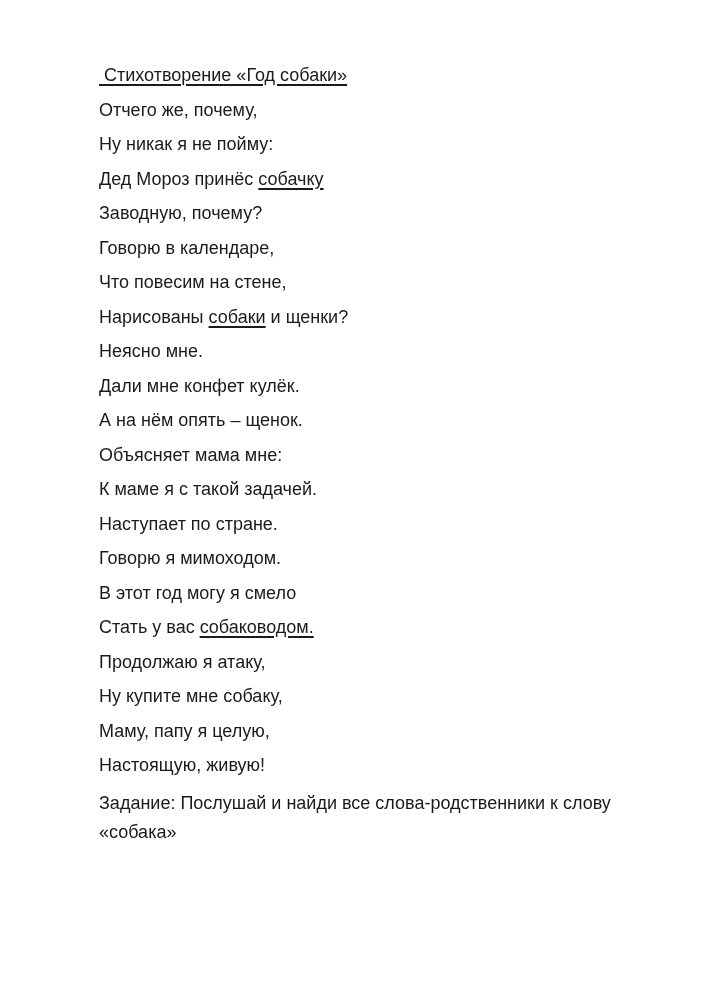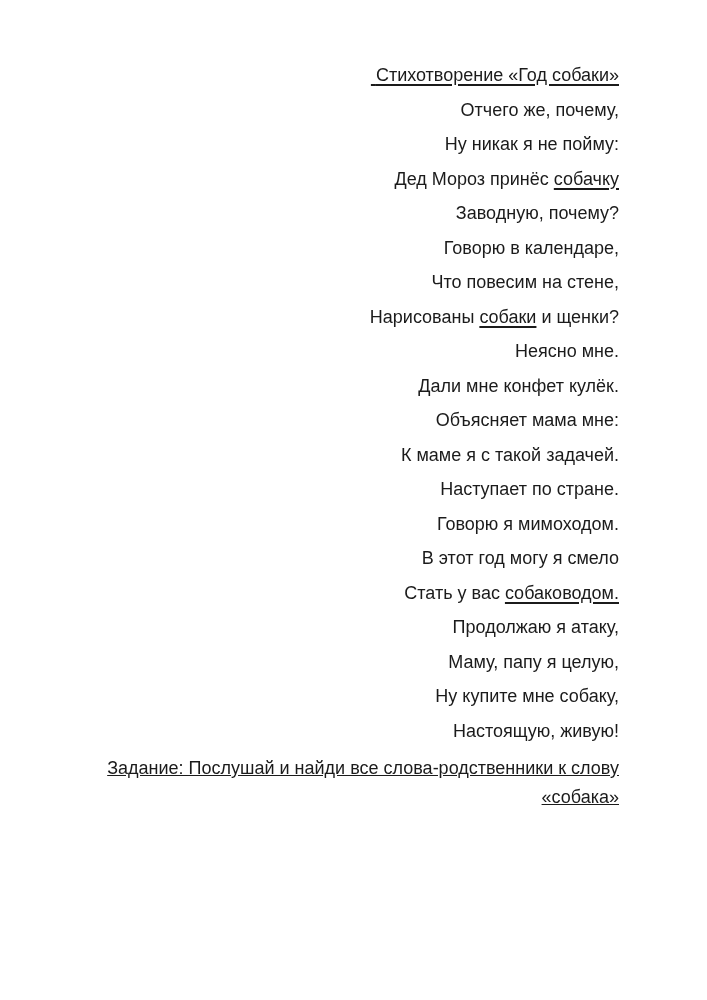--- a/index.html
+++ b/index.html
@@ -1,15 +1,15 @@
 <!DOCTYPE html>
 <html lang="ru"><head>
 <meta charset="utf-8">
 <style>
-  * { box-sizing: border-box; text-align: right; }
+  * { box-sizing: border-box; }
   html, body { margin: 0; padding: 0; }
   body {
     width: 707px;
     height: 1000px;
     background: #ffffff;
     font-family: "Liberation Sans", sans-serif;
   }
   .page {
     position: relative;
     width: 707px;
@@ -33,45 +33,45 @@
   .title .u,
   .u {
     text-decoration: underline;
     text-decoration-thickness: 1.5px;
     text-underline-offset: 3px;
   }
   .task {
     line-height: 29px;
     margin-top: 2px;
     margin-bottom: 10px;
-    text-decoration: underline;
   }
 </style>
 </head>
 <body style="background: rgb(255, 255, 255);">
 
 <div class="page" style="background: rgb(255, 255, 255);">
   <div class="content" style="color: rgb(27, 27, 27);">
     <p class="line title"><span class="u"> Стихотворение «Год собаки»</span></p>
     <div id="poem-body">
         <p class="line"><span>Отчего же, почему,</span></p>
         <p class="line"><span>Ну никак я не пойму:</span></p>
         <p class="line"><span>Дед Мороз принёс </span><span class="u">собачку</span></p>
         <p class="line"><span>Заводную, почему?</span></p>
         <p class="line"><span>Говорю в календаре,</span></p>
         <p class="line"><span>Что повесим на стене,</span></p>
         <p class="line"><span>Нарисованы </span><span class="u">собаки</span><span> и щенки?</span></p>
         <p class="line"><span>Неясно мне.</span></p>
         <p class="line"><span>Дали мне конфет кулёк.</span></p>
+        <p class="line"><span>А на нём опять – щенок.</span></p>
         <p class="line"><span>Объясняет мама мне:</span></p>
         <p class="line"><span>К маме я с такой задачей.</span></p>
         <p class="line"><span>Наступает по стране.</span></p>
         <p class="line"><span>Говорю я мимоходом.</span></p>
         <p class="line"><span>В этот год могу я смело</span></p>
         <p class="line"><span>Стать у вас </span><span class="u">собаководом.</span></p>
         <p class="line"><span>Продолжаю я атаку,</span></p>
+        <p class="line"><span>Ну купите мне собаку,</span></p>
         <p class="line"><span>Маму, папу я целую,</span></p>
-        <p class="line"><span>Ну купите мне собаку,</span></p>
         <p class="line"><span>Настоящую, живую!</span></p>
       </div>
     <p class="line task" id="task-text"><span>Задание: Послушай и найди все слова-родственники к слову</span><br><span>«собака»</span></p>
   </div>
 </div>
 
 </body></html>

